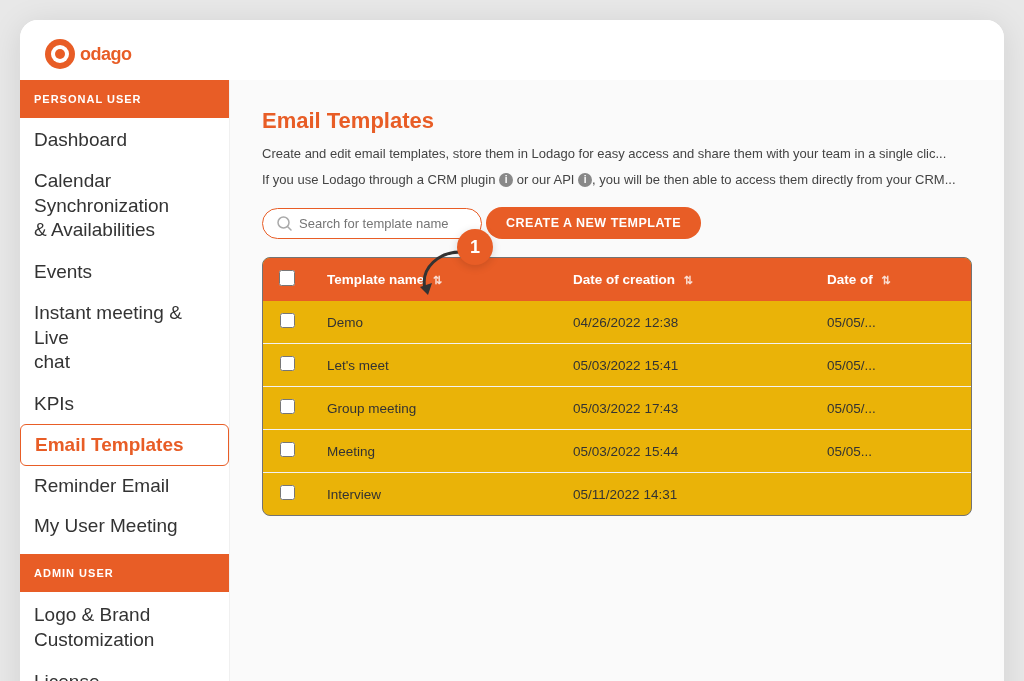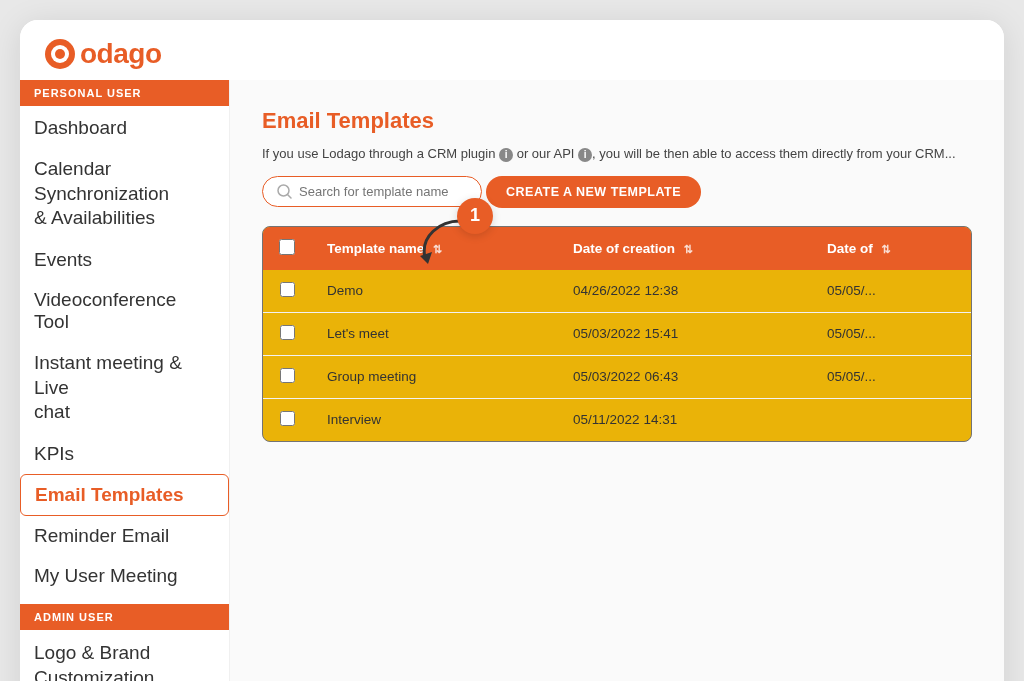--- a/index.html
+++ b/index.html
@@ -31,21 +31,21 @@
     .logo {
       display: flex;
       align-items: center;
       gap: 4px;
     }
     .logo-icon {
       width: 32px;
       height: 32px;
     }
     .logo-text {
-      font-size: 28px;
+      font-size: 18px;
       font-weight: 700;
       color: #e85d26;
       letter-spacing: -0.5px;
     }
     .main-layout {
       display: flex;
       flex: 1;
     }
     
     .sidebar {
@@ -56,21 +56,21 @@
       display: flex;
       flex-direction: column;
       padding-bottom: 16px;
     }
     .sidebar-section-header {
       background: #e85d26;
       color: #fff;
       font-size: 11px;
       font-weight: 700;
       letter-spacing: 1px;
-      padding: 7px 14px;
+      padding: 13px 14px;
       margin-bottom: 2px;
     }
     .sidebar-item {
       padding: 9px 14px;
       font-size: 19px;
       color: #333;
       cursor: pointer;
       border-radius: 0;
       background: #fff;
       border: none;
@@ -104,21 +104,21 @@
     }
     .page-description {
       font-size: 13px;
       color: #444;
       margin-bottom: 6px;
       line-height: 1.5;
     }
     .page-description2 {
       font-size: 13px;
       color: #444;
-      margin-bottom: 12px;
+      margin-bottom: 18px;
       line-height: 1.5;
     }
     .info-icon {
       display: inline-block;
       background: #888;
       color: #fff;
       border-radius: 50%;
       width: 14px;
       height: 14px;
       font-size: 10px;
@@ -269,34 +269,34 @@
   </div>
 
   <div class="main-layout">
 
     <nav class="sidebar">
       <div class="sidebar-section-header">PERSONAL USER</div>
 
       <button class="sidebar-item">Dashboard</button>
       <button class="sidebar-item multi-line">Calendar Synchronization<br>&amp; Availabilities</button>
       <button class="sidebar-item">Events</button>
-      <button class="sidebar-item">Videoconference Tool</button>
       <button class="sidebar-item multi-line">Instant meeting &amp; Live<br>chat</button>
       <button class="sidebar-item">KPIs</button>
       <button class="sidebar-item active">Email Templates</button>
       <button class="sidebar-item">Reminder Email</button>
       <button class="sidebar-item">My User Meeting</button>
 
       <div class="sidebar-section-header" style="margin-top:8px;">ADMIN USER</div>
       <button class="sidebar-item multi-line">Logo &amp; Brand<br>Customization</button>
       <button class="sidebar-item">License Management &amp;</button>
     </nav>
 
     <main class="content">
       <h1 class="page-title">Email Templates</h1>
+      <p class="page-description">Create and edit email templates, store them in Lodago for easy access and share them with your team in a single clic...</p>
       <p class="page-description2">
         If you use Lodago through a CRM plugin <span class="info-icon">i</span> or our API <span class="info-icon">i</span>, you will be then able to access them directly from your CRM...
       </p>
 
       <div class="toolbar">
         <div class="search-box">
           <svg class="search-icon-svg" width="15" height="15" viewBox="0 0 15 15" fill="none" xmlns="http://www.w3.org/2000/svg">
             <circle cx="6.5" cy="6.5" r="5.5" stroke="#aaa" stroke-width="1.5"></circle>
             <line x1="10.5" y1="10.5" x2="14" y2="14" stroke="#aaa" stroke-width="1.5" stroke-linecap="round"></line>
           </svg>
@@ -341,22 +341,28 @@
             </tr>
             <tr class="table-row">
               <td class="checkbox-col"><input type="checkbox" style=""></td>
               <td>Let's meet</td>
               <td>05/03/2022 15:41</td>
               <td>05/05/...</td>
             </tr>
             <tr class="table-row">
               <td class="checkbox-col"><input type="checkbox" style=""></td>
               <td>Group meeting</td>
-              <td>05/03/2022 06:43</td>
+              <td>05/03/2022 17:43</td>
               <td>05/05/...</td>
+            </tr>
+            <tr class="table-row">
+              <td class="checkbox-col"><input type="checkbox" style=""></td>
+              <td>Meeting</td>
+              <td>05/03/2022 15:44</td>
+              <td>05/05...</td>
             </tr>
             <tr class="table-row">
               <td class="checkbox-col"><input type="checkbox" style=""></td>
               <td>Interview</td>
               <td>05/11/2022 14:31</td>
               <td></td>
             </tr>
           </tbody>
         </table>
       </div>

